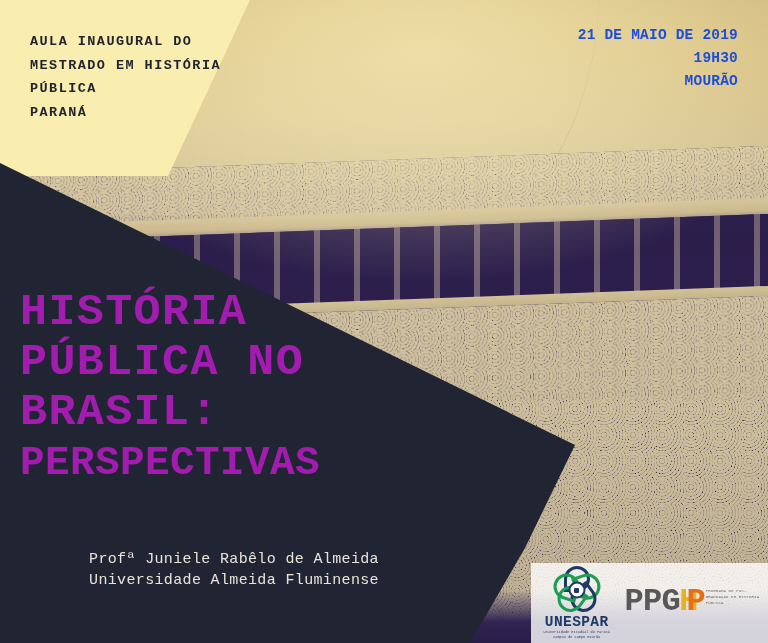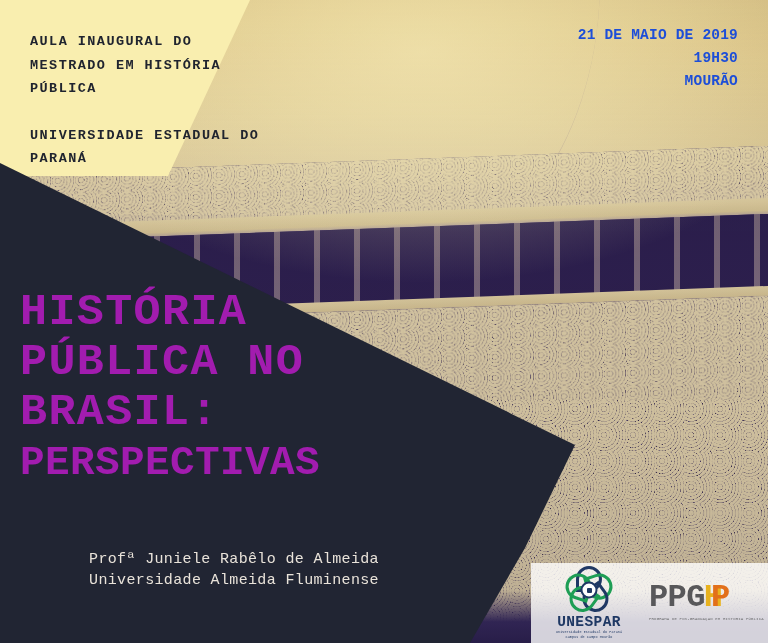--- a/index.html
+++ b/index.html
@@ -181,21 +181,21 @@
   }
   .unespar-word{
     color:#1F3864;font-weight:bold;font-size:14.5px;
     letter-spacing:.4px;line-height:15px;margin-top:2px;
   }
   .unespar-sub{
     color:#1F3864;font-size:3.4px;line-height:4.4px;
     text-align:center;letter-spacing:.1px;
   }
   .logo-ppg{
-    margin-left:14px;display:flex;flex-direction:column;
+    margin-left:14px;display:flex;flex-direction:row;
     align-items:flex-start;justify-content:center;padding-bottom:2px;
   }
   .ppg-row{display:flex;align-items:flex-end;}
   .ppg-main{
     color:#58585A;font-weight:bold;font-size:32px;
     line-height:32px;letter-spacing:-.6px;
   }
   .ppg-h{
     color:#E8B21E;font-weight:bold;font-size:32px;
     line-height:32px;margin-left:-1px;
@@ -230,21 +230,20 @@
   </div>
 
   <div class="corner-yellow"></div>
 
   <div class="dark-panel"></div>
 
   <div class="hdr-left">
     <div>Aula inaugural do</div>
     <div>Mestrado em História</div>
     <div>Pública</div>
-    <div class="blk2">Universidade Estadual do</div>
     <div>Paraná</div>
   </div>
 
   <div class="hdr-right">
     <div>21 DE MAIO DE 2019</div>
     <div>19H30</div>
     <div>MOURÃO</div>
   </div>
 
   <div class="title">

